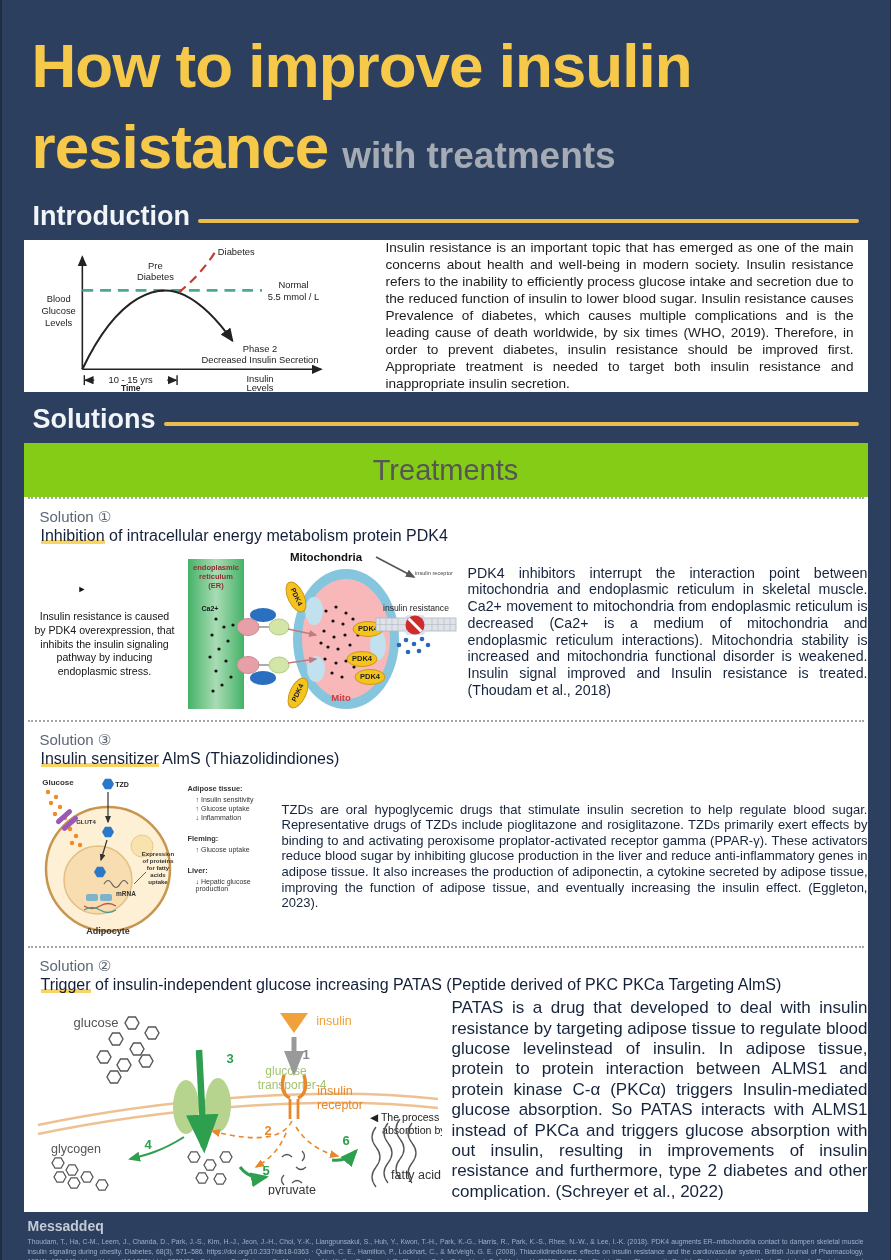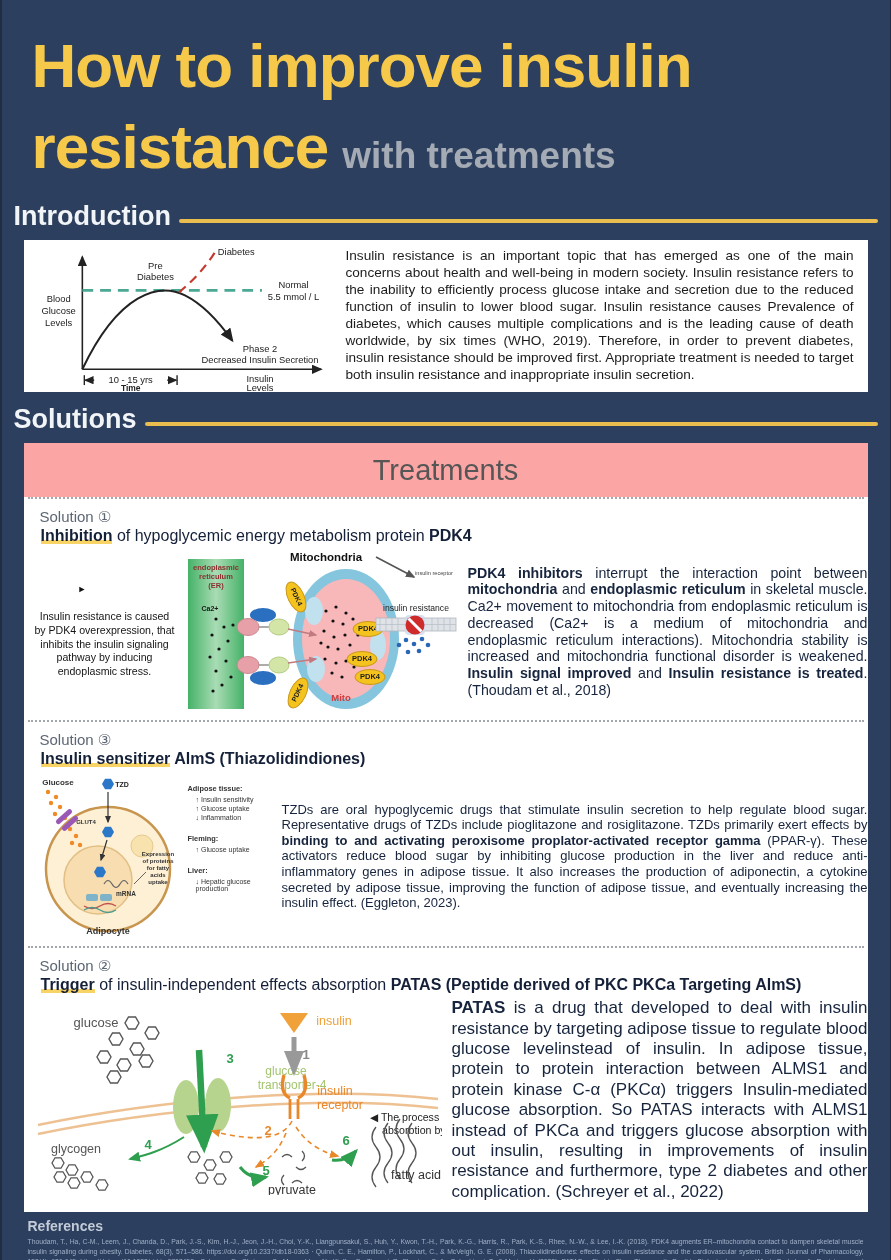--- a/index.html
+++ b/index.html
@@ -6,40 +6,40 @@
   html,body { background:#1f2c42; }
   body { font-family:"Liberation Sans","DejaVu Sans",sans-serif; }
   .page { position:relative; width:888px; height:1260px; background:#2d3f5e; overflow:hidden; margin:0 auto; }
 
   
   .poster-header { padding:26px 30px 4px 30px; }
   .title-line1, .title-line2 { font-size:62px; font-weight:800; color:#f7c94b; line-height:1.3; letter-spacing:-1px; }
   .subtitle { font-size:37px; font-weight:600; color:#a5abb4; margin-left:14px; letter-spacing:0;margin-top:41px; }
 
   
-  .sec-head { display:flex; align-items:center; gap:8px; padding:0 12px; margin-top:10px; }
+  .sec-head { display:flex; align-items:center; gap:8px; padding:0 31px; margin-top:10px; }
   .sec-head h2 { font-size:27px; font-weight:700; color:#f2f5f8; white-space:nowrap; }
   .sec-rule { flex:1; height:4px; background:#e9bd4e; border-radius:2px; margin-top:8px; }
 
   
   .card { background:#ffffff; margin:8px 22px 0 22px; }
   .intro-card { display:flex; align-items:center; gap:14px; height:152px; padding:6px 10px; }
   .intro-chart { flex:0 0 auto; }
-  .intro-text { flex:1; font-size:13.6px; line-height:1.25; color:#1c1c1c; text-align:justify; padding-right:4px; }
+  .intro-text { flex:1; font-size:13.6px; line-height:1.25; color:#1c1c1c; text-align:justify; padding-right:4px;margin-left:40px; }
 
   .treatments-card { padding-bottom:4px; }
-  .treat-bar { background:#fca5a5; height:54px; display:flex; align-items:center; justify-content:center; }
+  .treat-bar { background:#84cc16; height:54px; display:flex; align-items:center; justify-content:center; }
   .treat-bar span { font-size:29px; color:#565656; font-weight:500; }
   .dotted-sep { border-top:2px dotted #a2a7ad; margin:0 4px; }
 
   
   .sol-block { padding:7px 0 6px 10px; }
   .sol-label { font-size:15px; color:#5d6673; margin:2px 0 1px 6px; }
   .sol-title { font-size:16px; color:#141f38; margin-left:7px; }
-  .b { font-weight:700; }
+  .b { font-weight:400; }
   .hl { background:linear-gradient(to top, rgba(247,206,84,0.9) 24%, rgba(247,206,84,0) 24%); }
   .sol-row { display:flex; align-items:center; gap:10px; margin-top:4px; }
   .para { flex:1; text-align:justify; color:#16243d; }
   .para-1 { font-size:14.2px; line-height:1.18; }
   .para-3 { font-size:13px; line-height:1.2; }
   .para-2 { font-size:17px; line-height:1.2; }
 
   
   .sol1-caption { flex:0 0 142px; font-size:10.6px; line-height:1.3; text-align:center; color:#141414; }
   .sol1-caption .marker { display:block; text-align:left; margin:0 0 14px 44px; font-size:9px; color:#111; }
@@ -123,21 +123,21 @@
 
   <div class="card treatments-card">
     <div class="treat-bar">
       <span>Treatments</span>
     </div>
     <div class="dotted-sep"></div>
 
     <div class="sol-block">
       <div class="sol-label">Solution ①</div>
       <div class="sol-title">
-        <span class="b hl">Inhibition</span><span> of hypoglycemic energy metabolism protein </span><span class="b">PDK4</span>
+        <span class="b hl">Inhibition</span><span> of intracellular energy metabolism protein </span><span class="b">PDK4</span>
       </div>
       <div class="sol-row">
         <div class="sol1-caption">
           <span class="marker">►</span>
           <span>Insulin resistance is caused by PDK4 overexpression, that inhibits the insulin signaling pathway by inducing endoplasmic stress.</span>
         </div>
         <svg width="272" height="165" viewBox="0 0 272 165">
           <defs>
             <linearGradient id="erg" x1="0" y1="0" x2="1" y2="0">
               <stop offset="0" stop-color="#45b268"></stop>
@@ -356,21 +356,21 @@
         <p class="para para-3">
           <span>TZDs are oral hypoglycemic drugs that stimulate insulin secretion to help regulate blood sugar. Representative drugs of TZDs include pioglitazone and rosiglitazone. TZDs primarily exert effects by </span><span class="b">binding to and activating peroxisome proplator-activated receptor gamma</span><span> (PPAR-γ). These activators reduce blood sugar by inhibiting glucose production in the liver and reduce anti-inflammatory genes in adipose tissue. It also increases the production of adiponectin, a cytokine secreted by adipose tissue, improving the function of adipose tissue, and eventually increasing the insulin effect. (Eggleton, 2023).</span>
         </p>
       </div>
     </div>
     <div class="dotted-sep"></div>
 
     <div class="sol-block">
       <div class="sol-label">Solution ②</div>
       <div class="sol-title">
-        <span class="b hl">Trigger</span><span> of insulin-independent effects absorption  </span><span class="b">PATAS (Peptide derived of PKC PKCa Targeting AlmS)</span>
+        <span class="b hl">Trigger</span><span> of insulin-independent glucose increasing  </span><span class="b">PATAS (Peptide derived of PKC PKCa Targeting AlmS)</span>
       </div>
       <div class="sol-row">
         <svg width="408" height="190" viewBox="0 0 408 190">
           <defs>
             <marker id="agr" markerWidth="8" markerHeight="8" refX="5" refY="2.5" orient="auto">
                 <path d="M0,0 L6,2.5 L0,5 Z" fill="#2e9e4f"></path>
               </marker>
             <marker id="aor" markerWidth="8" markerHeight="8" refX="5" refY="2.5" orient="auto">
                 <path d="M0,0 L6,2.5 L0,5 Z" fill="#e8882a"></path>
               </marker>
@@ -464,17 +464,17 @@
           <text x="382" y="174" font-size="12.5" fill="#333" text-anchor="middle">fatty acid</text>
         </svg>
         <p class="para para-2">
           <span class="b">PATAS</span><span> is a drug that developed to deal with insulin resistance by targeting adipose tissue to regulate blood glucose levelinstead of insulin. In adipose tissue, protein to protein interaction between ALMS1 and protein kinase C-α (PKCα) triggers Insulin-mediated glucose absorption. So PATAS interacts with ALMS1 instead of PKCa and triggers glucose absorption with out insulin, resulting in improvements of insulin resistance and furthermore, type 2 diabetes and other complication. (Schreyer et al., 2022)</span>
         </p>
       </div>
     </div>
   </div>
 
   <footer class="refs">
-    <div class="refs-title">References</div>
+    <div class="refs-title">Messaddeq</div>
     <p class="refs-text">Thoudam, T., Ha, C-M., Leern, J., Chanda, D., Park, J.-S., Kim, H.-J., Jeon, J.-H., Choi, Y.-K., Liangpunsakul, S., Huh, Y., Kwon, T.-H., Park, K.-G., Harris, R., Park, K.-S., Rhee, N.-W., &amp; Lee, I.-K. (2018). PDK4 augments ER–mitochondria contact to dampen skeletal muscle insulin signaling during obesity. Diabetes, 68(3), 571–586. https://doi.org/10.2337/db18-0363  ·  Quinn, C. E., Hamilton, P., Lockhart, C., &amp; McVeigh, G. E. (2008). Thiazolidinediones: effects on insulin resistance and the cardiovascular system. British Journal of Pharmacology, 153(4), 636-645. https://doi.org/10.1038/sj.bjp.0707452  ·  Schreyer, E., Obringer, C., Messaddeq, N., Kieffer, B., Zimmet, P., Fleming, G. A., Geberhiwot, T., &amp; Marion, V. (2022). PATAS, a First-in-Class Therapeutic Peptide Biologic, Improves Whole-Body Insulin Resistance and Associated Comorbidities In Vivo. Diabetes, 71(9), 2034-2047. American Diabetes Association. https://doi.org/10.2337/db22-0058  ·  Proks, P., Reimann, F., Green, N., Gribble, F., &amp; Ashcroft, F. (2002). Sulfonylurea stimulation of insulin secretion. Diabetes, 51(suppl_3). https://doi.org/10.2337/diabetes.51.2007.s368</p>
   </footer>
 
 </div>
 
 </body></html>

